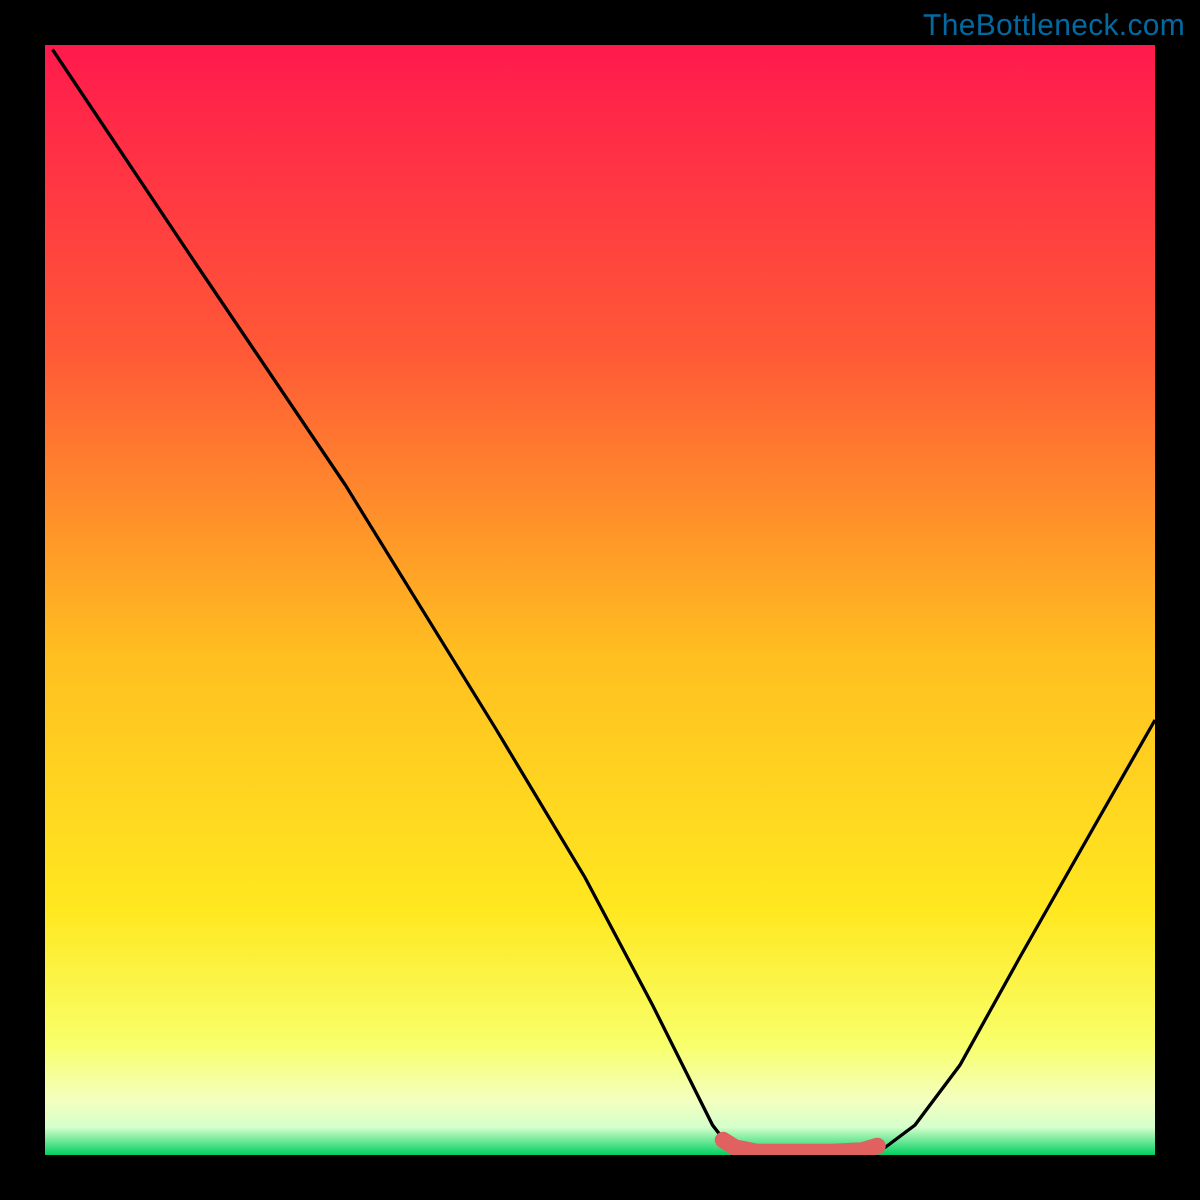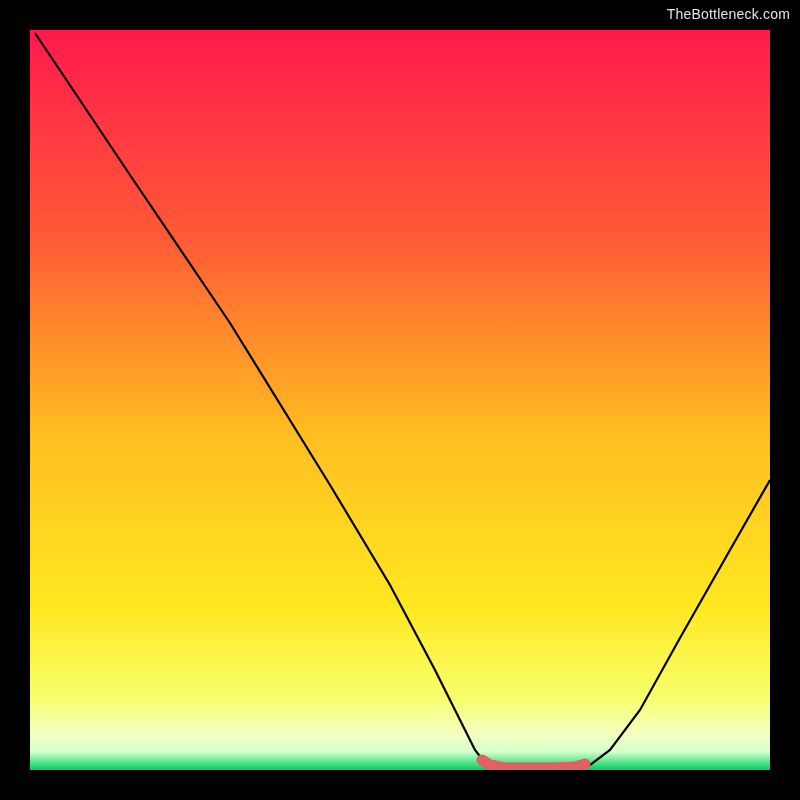--- a/index.html
+++ b/index.html
@@ -8,22 +8,22 @@
     width: 800px;
     height: 800px;
     background: #000;
     position: relative;
     font-family: Arial, sans-serif;
   }
   .watermark {
     position: absolute;
     top: 6px;
     right: 10px;
-    color: #e5e5e5;
-    font-size: 14px;
+    color: #0369a1;
+    font-size: 20px;
     letter-spacing: 0.2px;
     z-index: 5;
   }
   .plot-wrap {
     position: absolute;
     left: 30px;
     top: 30px;
     width: 740px;
     height: 740px;
     background: #000;

